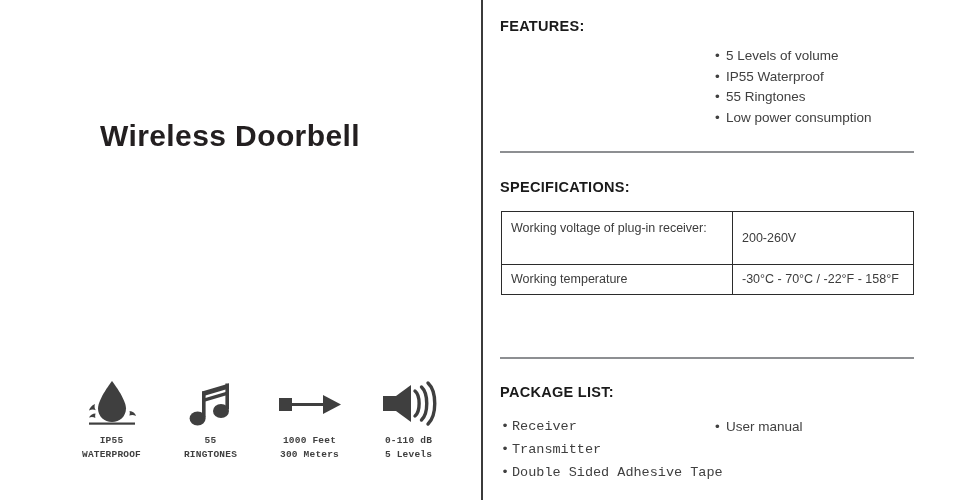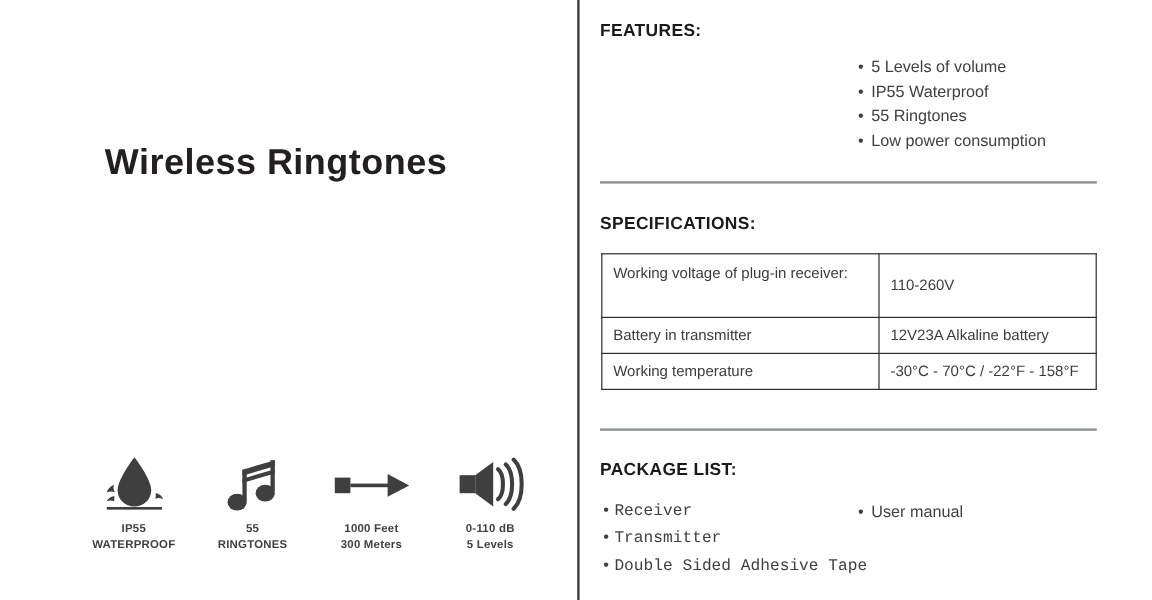--- a/index.html
+++ b/index.html
@@ -53,20 +53,21 @@
   }
 
   .icon-row {
     position: absolute;
     left: 62px;
     top: 376px;
     width: 396px;
     display: flex;
     justify-content: space-between;
     align-items: flex-end;
+    font-family: Liberation Mono, monospace;
   }
   .icon-cell {
     width: 99px;
     display: flex;
     flex-direction: column;
     align-items: center;
   }
   .icon-art {
     height: 52px;
     display: flex;
@@ -153,21 +154,21 @@
   .spec-table tr.tall td { height: 38px; vertical-align: top; padding-top: 8px; }
   .spec-table tr.tall td.value { vertical-align: middle; padding-top: 6px; }
 </style>
 </head>
 <body>
 
 <div class="page">
 
   <div class="left-panel">
 
-    <div class="product-title">Wireless Ringtones</div>
+    <div class="product-title">Wireless Doorbell</div>
 
     <div class="icon-row">
 
       <div class="icon-cell">
         <div class="icon-art">
           <svg width="60" height="50" viewBox="0 0 60 50" aria-hidden="true">
             <path d="M30 3 C30 3 16 21 16 30.5 C16 38.2 22.2 44 30 44 C37.8 44 44 38.2 44 30.5 C44 21 30 3 30 3 Z" fill="#3f3f3f"></path>
             <path d="M13 26 C9.5 27.5 7.5 30 7 32.5 C9.5 31.2 11.8 31.3 13.8 32.2 C12.4 30.2 12.3 28.1 13 26 Z" fill="#3f3f3f"></path>
             <path d="M13.5 35.5 C10.5 35.5 8 37.2 7 39.6 C9.6 38.7 11.6 39 13.3 40 C13 38.5 13.1 37 13.5 35.5 Z" fill="#3f3f3f"></path>
             <path d="M47.5 33 C50.8 33.3 53.2 35.2 54 38 C51.6 36.8 49.4 36.8 47.3 37.6 C47.9 36.1 48 34.6 47.5 33 Z" fill="#3f3f3f"></path>
@@ -245,25 +246,21 @@
     </div>
 
     <div class="h-divider" style="top:151px;"></div>
 
     <div class="sec-heading" style="left:17px; top:179px;">SPECIFICATIONS:</div>
 
     <table class="spec-table">
       <tbody>
         <tr class="tall">
           <td class="label">Working voltage of plug-in receiver:</td>
-          <td class="value">110-260V</td>
-        </tr>
-        <tr>
-          <td class="label">Battery in transmitter</td>
-          <td class="value">12V23A Alkaline battery</td>
+          <td class="value">200-260V</td>
         </tr>
         <tr>
           <td class="label">Working temperature</td>
           <td class="value">-30°C - 70°C / -22°F - 158°F</td>
         </tr>
       </tbody>
     </table>
 
     <div class="h-divider" style="top:357px;"></div>
 

